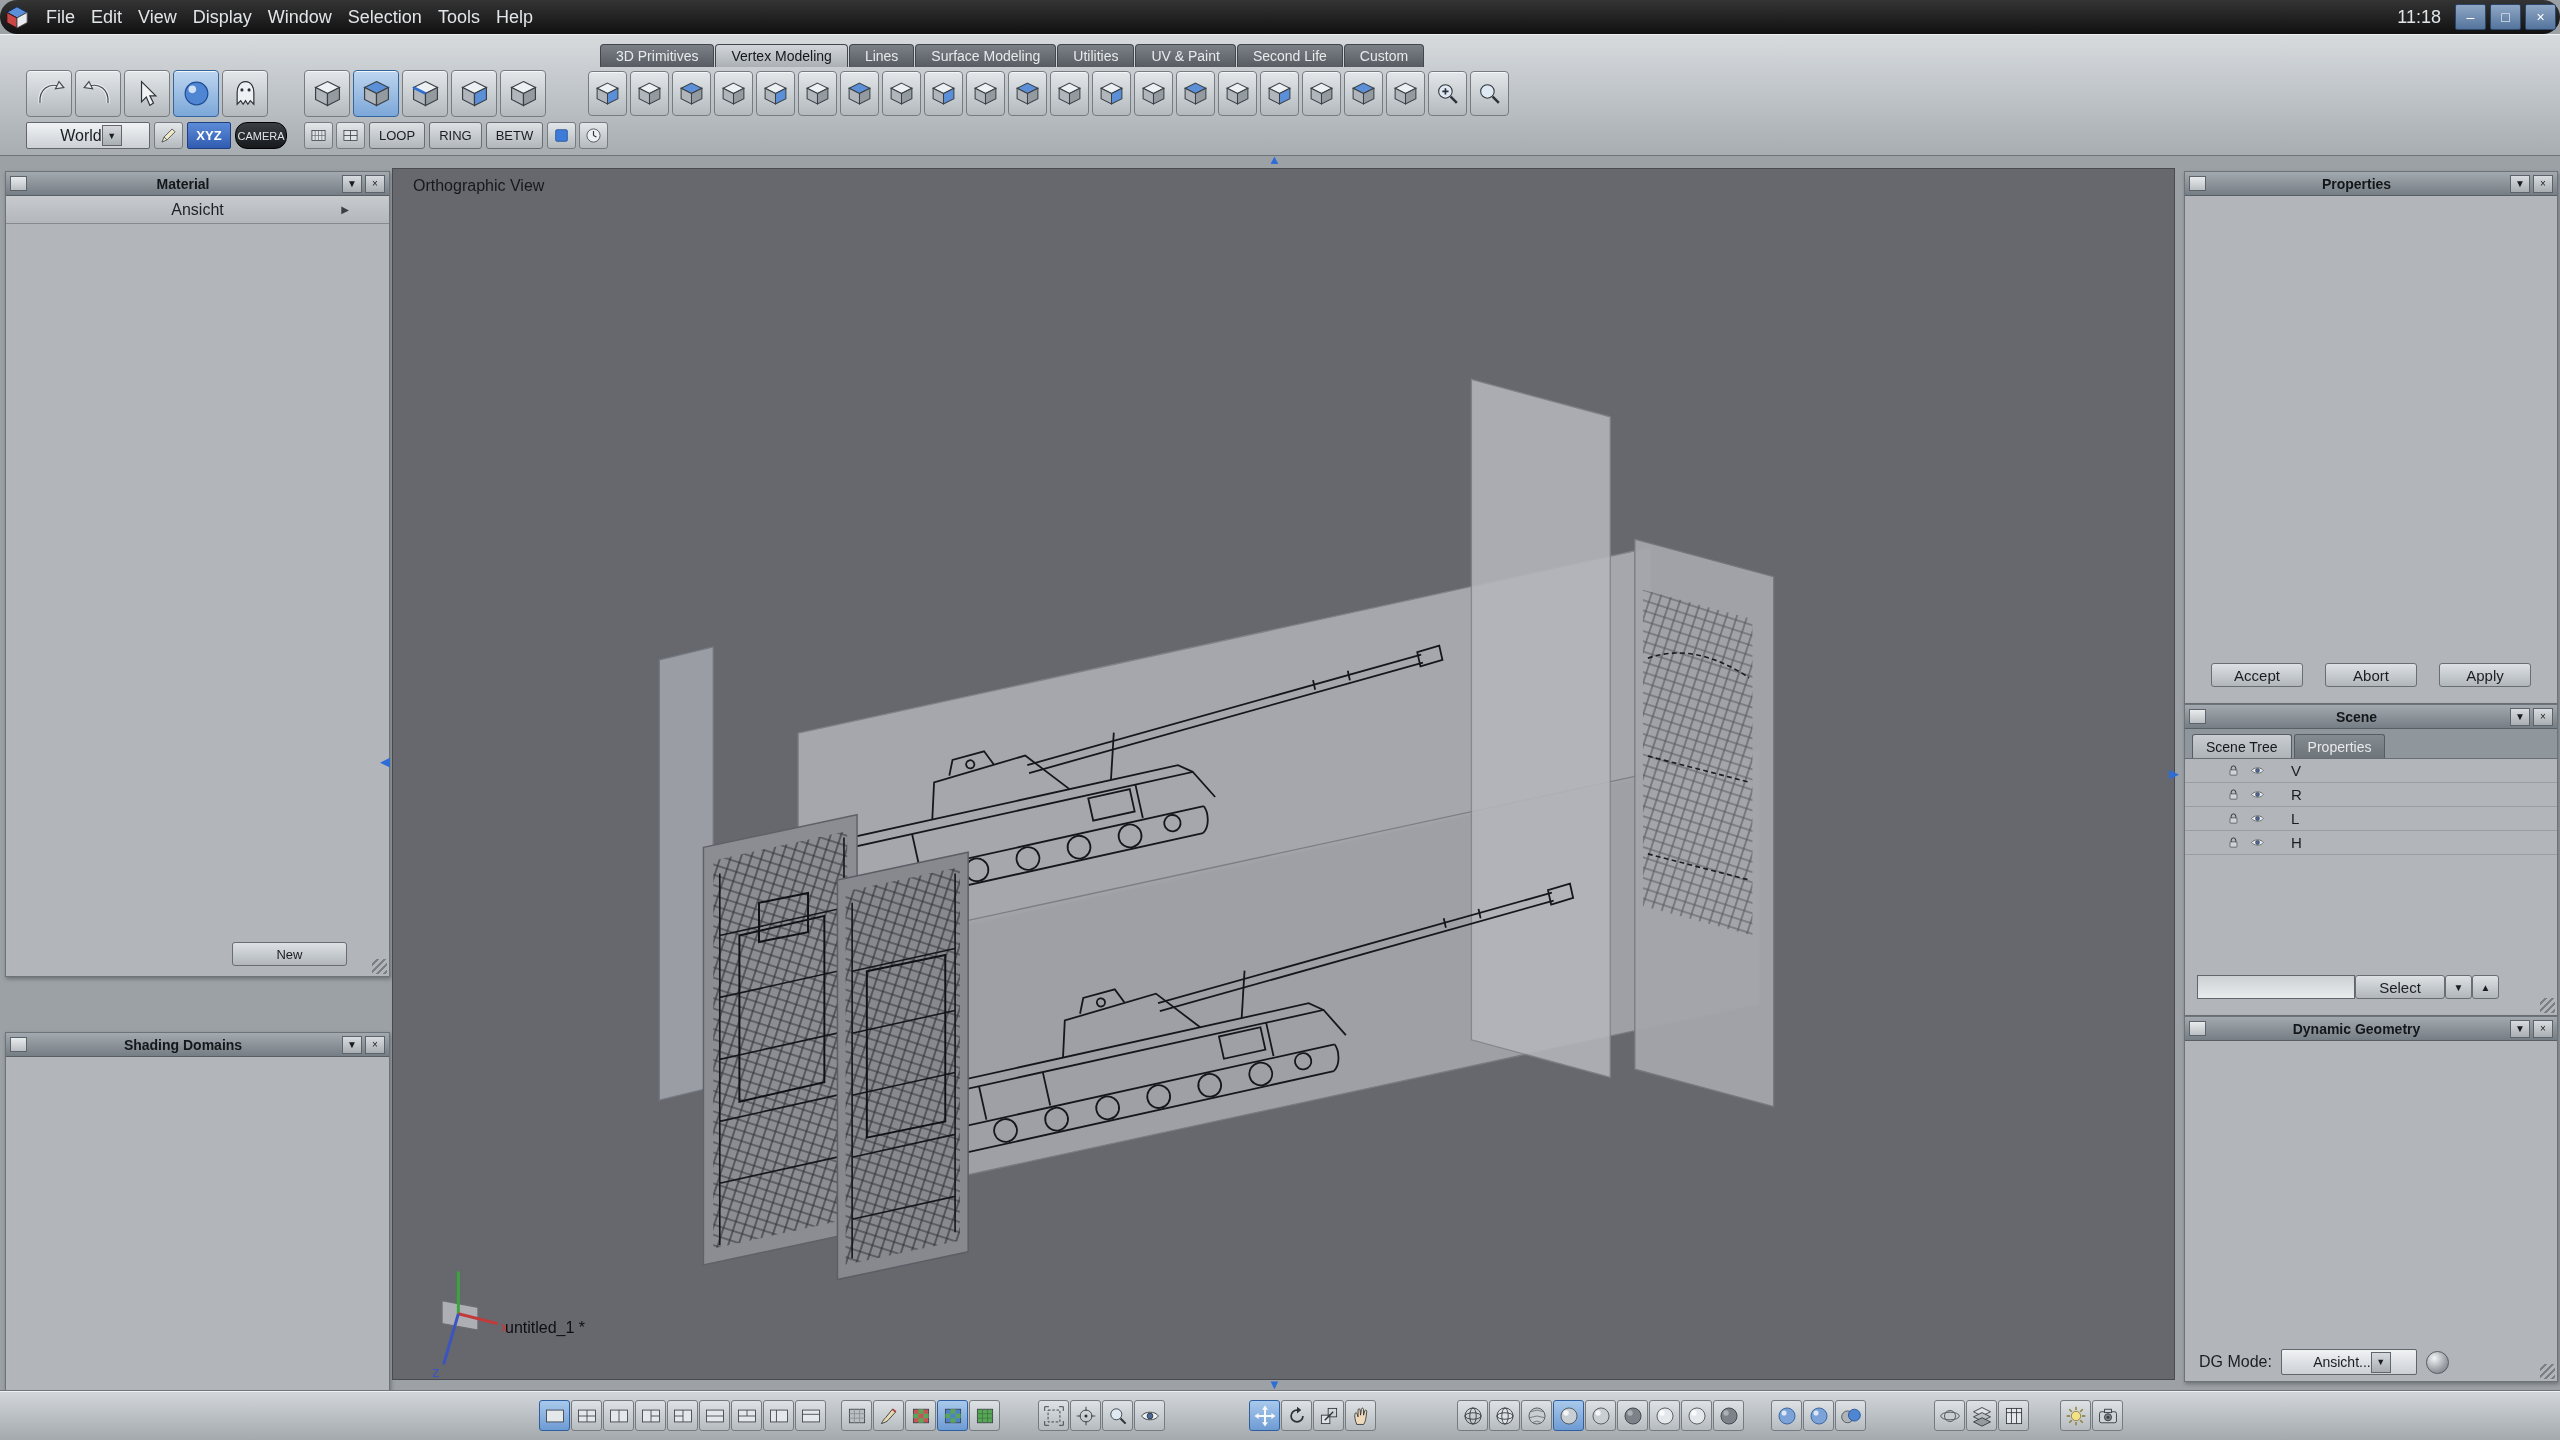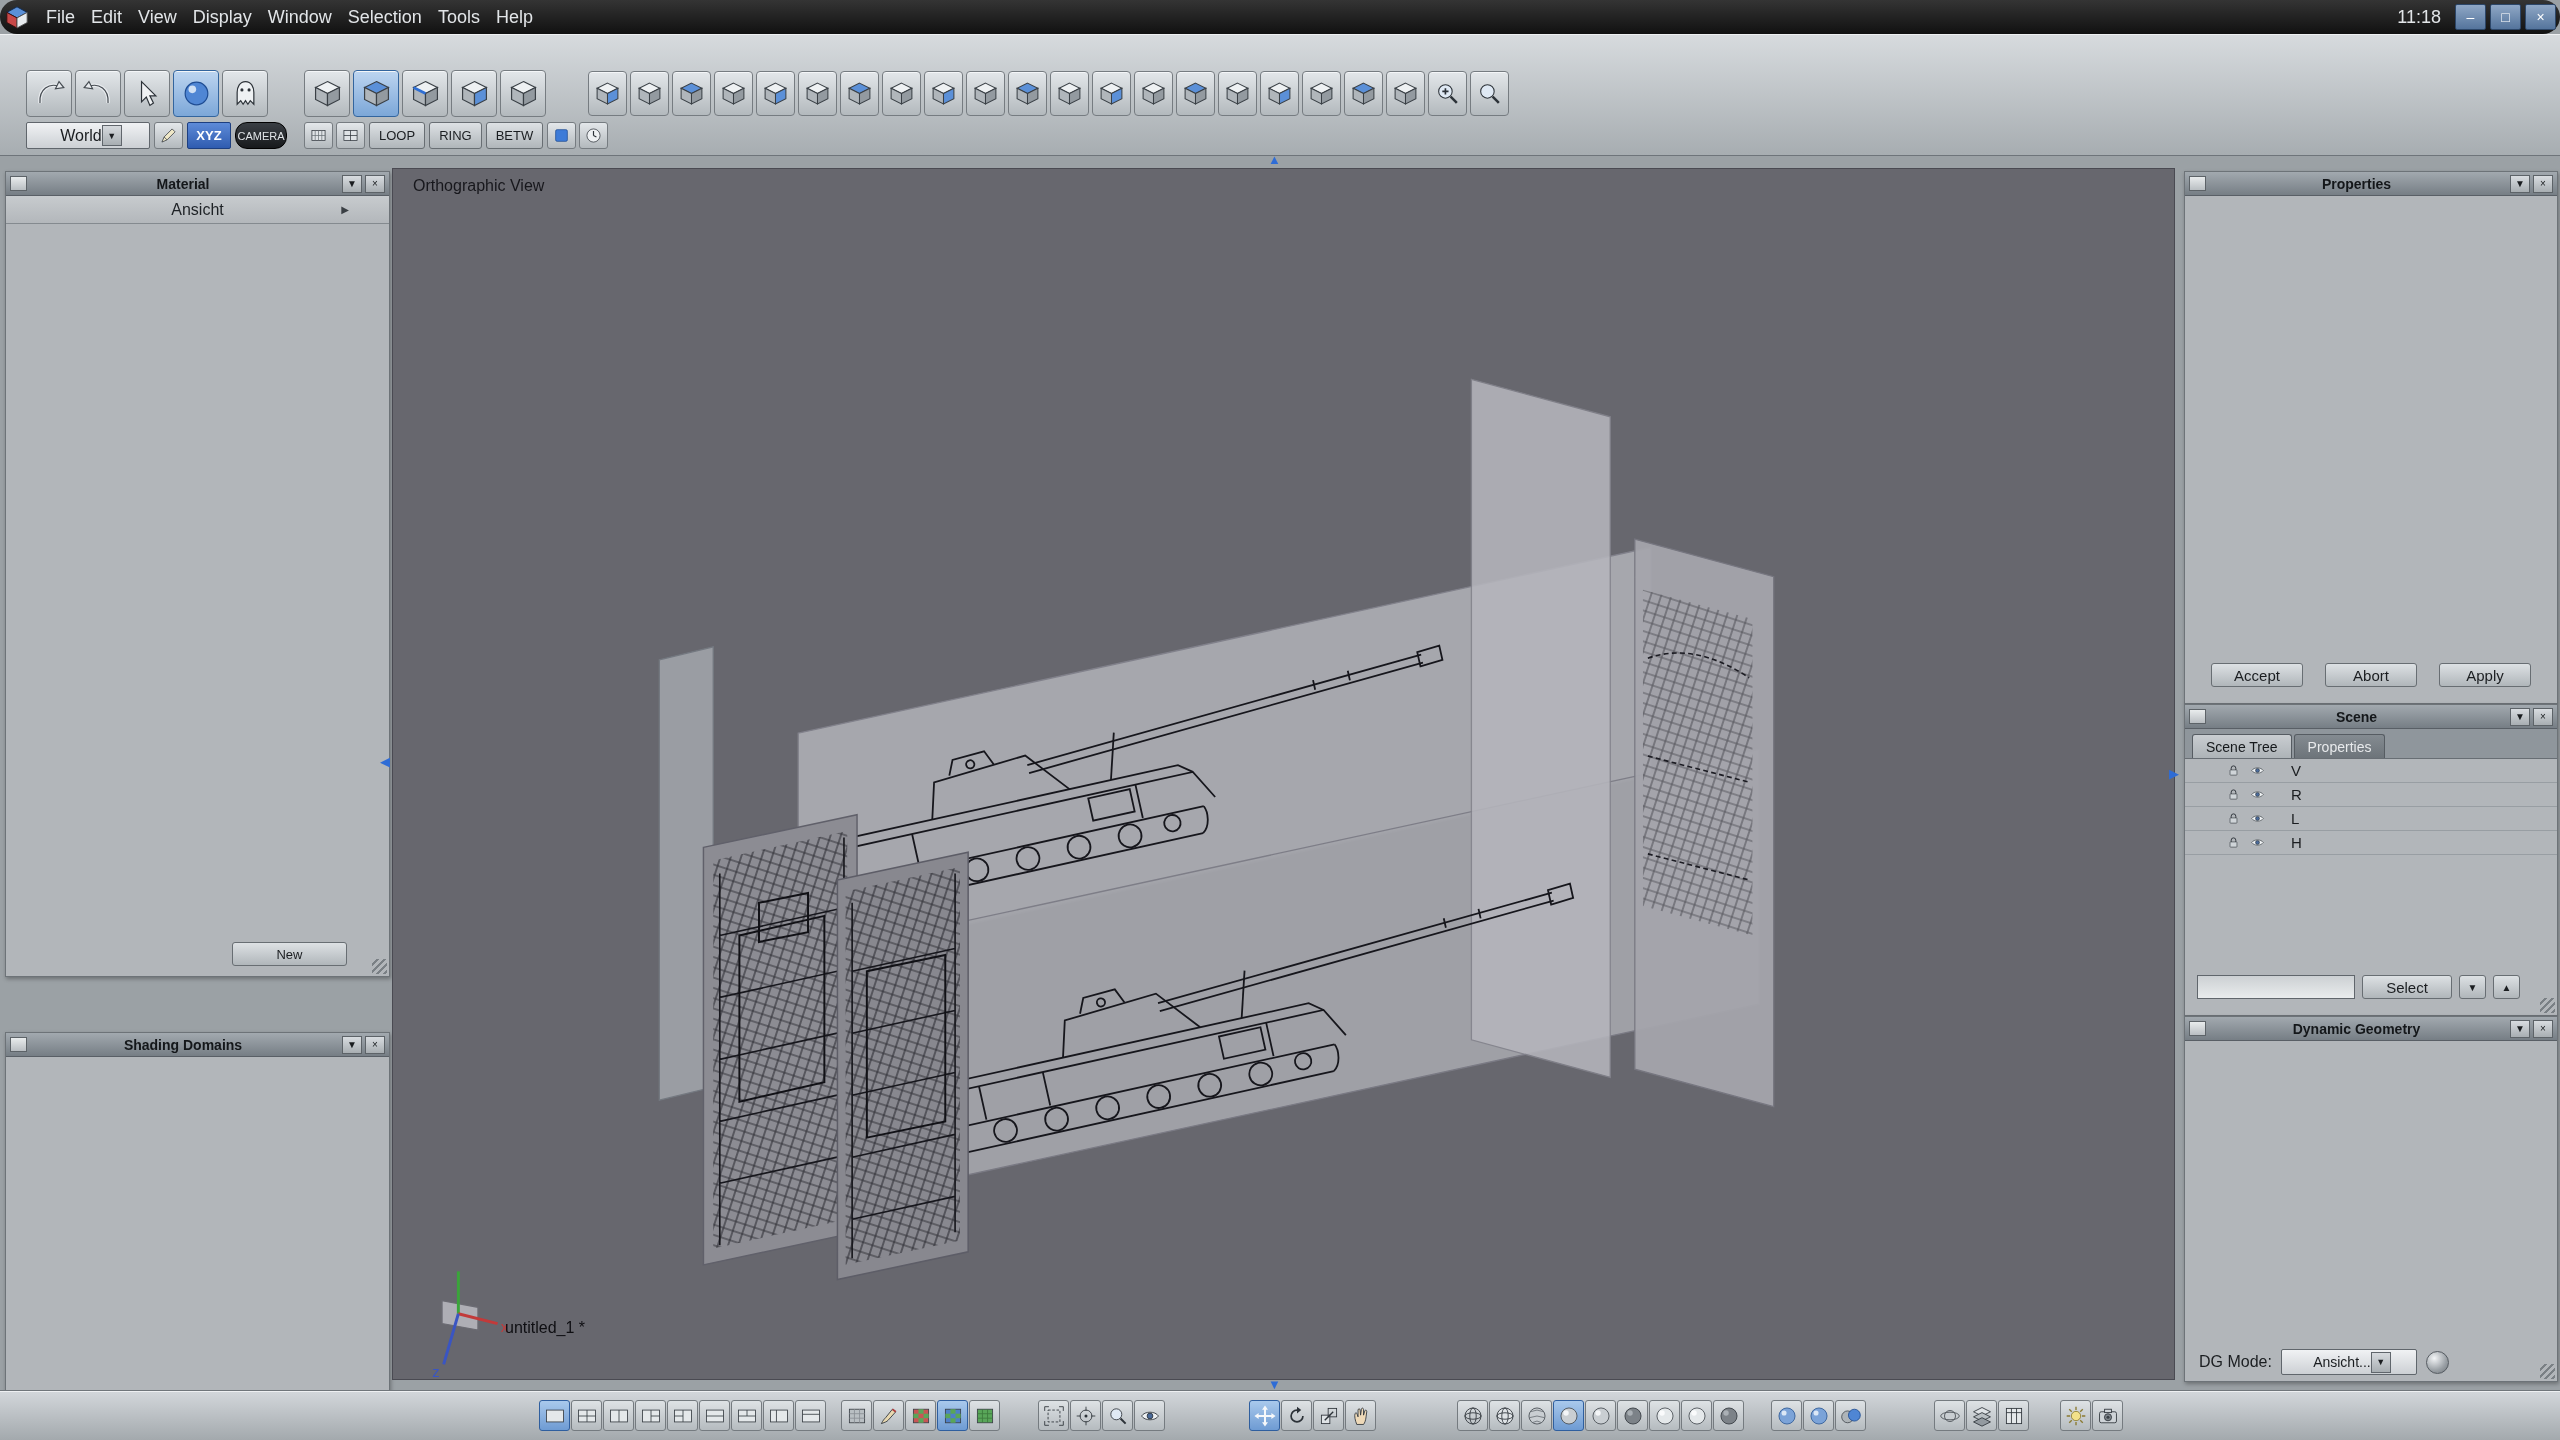--- a/index.html
+++ b/index.html
@@ -91,21 +91,21 @@
   .scene-tab{height:23px;padding:0 13px;font-size:14px;display:flex;align-items:center;
     background:linear-gradient(#848b91,#6d747a);color:#e8eaec;border:1px solid #565c62;
     border-bottom:none;border-radius:3px 3px 0 0;margin-right:2px;}
   .scene-tab.active{background:linear-gradient(#c9cdd1,#adb3b7);color:#16191c;}
   .scene-row{height:23px;display:flex;align-items:center;border-bottom:1px solid #989ea3;
     padding-left:40px;gap:7px;font-size:15px;color:#1b1e21;}
   .rowicon{display:flex;}
   .rowicon svg{width:17px;height:15px;}
   .rowlabel{margin-left:18px;}
   .scene-bottom{position:absolute;left:0;right:0;bottom:16px;display:flex;align-items:center;
-    padding:0 12px;gap:7px;}
+    padding:0 12px;}
   .scene-filter{width:146px;height:22px;border:1px solid #60666c;
     background:linear-gradient(#ccd0d3,#e9eced);font-size:15px;padding:0 5px;
     font-family:"Liberation Sans",sans-serif;}
   .select-btn{width:90px;height:24px;}
   .tinybtn{width:25px;height:22px;font-size:10px;}
   .dg-bottom{position:absolute;left:0;right:0;bottom:6px;display:flex;align-items:center;
     padding:0 14px;gap:9px;font-size:16px;color:#1b1e21;}
   .dgdrop{width:122px;height:24px;font-size:14px;}
   .dg-sphere{width:21px;height:21px;border-radius:50%;border:1px solid #565c62;
     background:radial-gradient(circle at 35% 30%,#f3f5f7,#9aa0a5 60%,#6e747a);}
@@ -153,20 +153,30 @@
   <span class="menu-item">Tools</span>
   <span class="menu-item">Help</span>
   <span class="menu-spacer"></span>
   <span class="clock">11:18</span>
   <span class="winbtn">–</span>
   <span class="winbtn">□</span>
   <span class="winbtn">×</span>
 </div>
 
 <div class="toolbar">
+  <div class="tabstrip">
+    <span class="tab">3D Primitives</span>
+    <span class="tab active">Vertex Modeling</span>
+    <span class="tab">Lines</span>
+    <span class="tab">Surface Modeling</span>
+    <span class="tab">Utilities</span>
+    <span class="tab">UV &amp; Paint</span>
+    <span class="tab">Second Life</span>
+    <span class="tab">Custom</span>
+  </div>
   <div class="tgroup" id="g1r1">
       <span class="ticon">
         <svg viewBox="0 0 26 26">
           <path d="M5,21 C4,9 13,4 21,7" fill="none" stroke="#e8ebee" stroke-width="3"></path>
           <path d="M5,21 C4,9 13,4 21,7" fill="none" stroke="#454b51" stroke-width="1"></path>
           <polygon points="21,3 25,8 18,9" fill="#e8ebee" stroke="#454b51"></polygon>
         </svg>
       </span>
       <span class="ticon">
         <svg viewBox="0 0 26 26">

